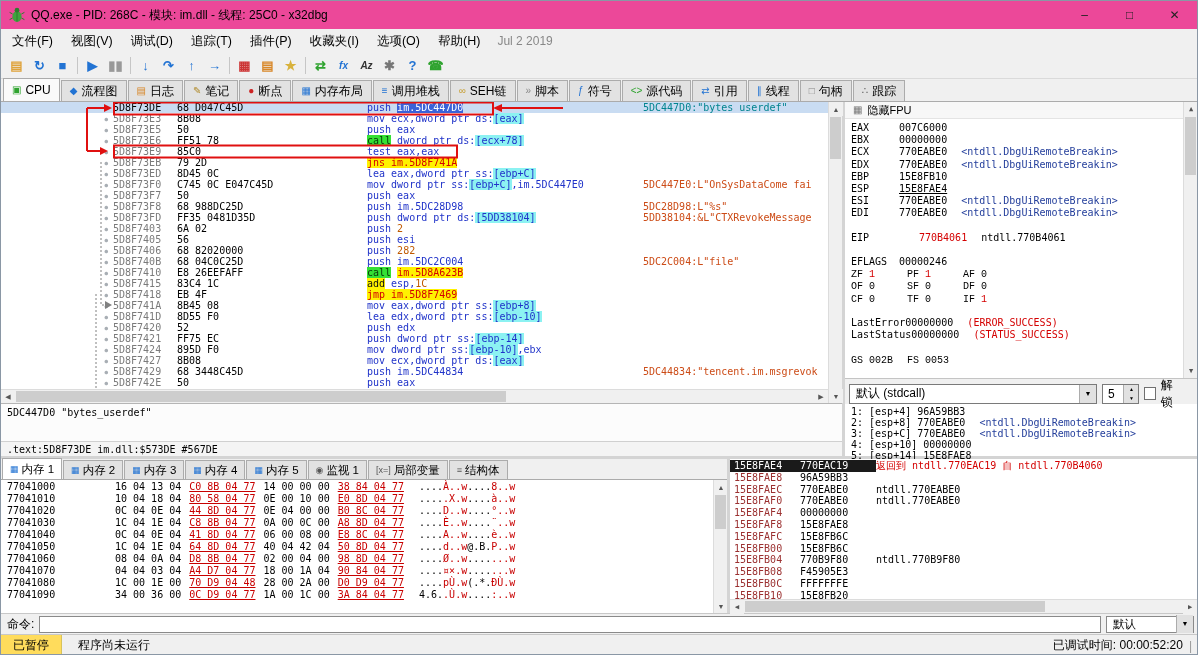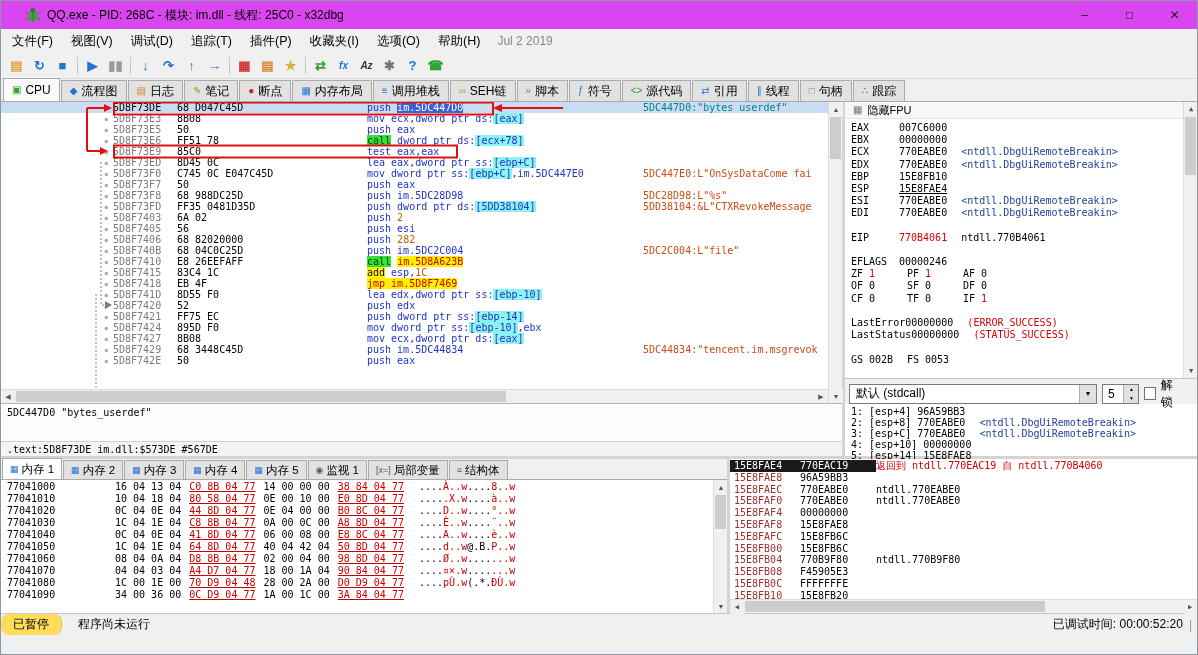--- a/index.html
+++ b/index.html
@@ -1,22 +1,22 @@
 <!DOCTYPE html>
 <html><head>
 <meta charset="utf-8">
 <style>
   * { margin:0; padding:0; box-sizing:border-box; }
   body { background:#666; font-family:"Liberation Sans",sans-serif; }
   .win { width:1198px; height:655px; position:relative; background:#F0F0F0;
          border:1px solid #8A97A5; overflow:hidden; }
 
   
-  .titlebar { height:28px; background:#d946ef; display:flex; align-items:center;
-              padding-left:24px; font-size:12px; color:#000; }
+  .titlebar { height:28px; background:#ec4899; display:flex; align-items:center;
+              padding-left:8px; font-size:12px; color:#000; }
   .appicon { width:16px; height:16px; margin-right:6px; flex:0 0 auto; }
   .title-text { flex:1; white-space:nowrap; overflow:hidden; }
   .wbtn { width:45px; height:28px; display:flex; align-items:center; justify-content:center;
           font-size:12px; color:#222; }
 
   
   .menubar { height:24px; background:#F0F0F0; display:flex; align-items:center;
              font-size:12.5px; padding-left:2px; }
   .menu-item { padding:3px 9px; }
   .menu-date { color:#888; margin-left:8px; font-size:12px; }
@@ -85,27 +85,27 @@
 
   
   .regs-pane { flex:1; position:relative; background:#FFF;
                font-family:"DejaVu Sans Mono",monospace; font-size:10px; }
   .fpu-row { height:17px; display:flex; align-items:center; gap:5px; padding-left:8px;
              font-family:"Liberation Sans",sans-serif; font-size:11px; background:#F7F7F7;
              border-bottom:1px solid #E4E4E4; }
   .reg-rows { padding:3px 0 0 6px; }
   .rrow { height:12.2px; line-height:12.2px; white-space:pre; }
   .rname { display:inline-block; min-width:48px; }
-  .rval.red { color:#D40000; }
+  .rval.red { color:#D40000;margin-left:20px; }
   .rval.und { text-decoration:underline; }
   .rann { margin-left:14px; }
   .rann.navy { color:#233E9B; }
   .rann.red  { color:#D40000; }
   .rann.black{ color:#000; }
-  .flagpair { display:inline-block; min-width:56px; }
+  .flagpair { display:inline-block; min-width:56px;font-family:Liberation Mono, monospace; }
   .fval.red { color:#D40000; }
   .regs-vscroll { top:0; right:0; height:276px; }
   .conv-row { position:absolute; top:276px; left:0; right:0; height:26px; background:#F0F0F0;
               border-top:1px solid #C4C4C4; display:flex; align-items:center; gap:5px;
               padding:4px 16px 0 4px; font-family:"Liberation Sans",sans-serif; font-size:12px; }
   .combo { border:1px solid #7A7A7A; background:#FFF; height:20px; flex:0 0 248px;
            display:flex; align-items:center; padding-left:6px; }
   .combo-arrow { margin-left:auto; width:17px; height:18px; background:#E1E1E1;
                  border-left:1px solid #ACACAC; text-align:center; font-size:7px; line-height:18px; }
   .spin { width:44px; height:20px; border:1px solid #7A7A7A; background:#FFF; display:flex; }
@@ -158,21 +158,21 @@
             border-top:1px solid #C8C8C8; padding:0 3px; font-size:12px; }
   .cmd-label { padding-left:3px; white-space:nowrap; }
   .cmd-input { flex:1; height:17px; border:1px solid #8A8A8A; background:#FFF;
                font-size:11px; padding:0 4px; outline:none; }
   .cmd-combo { width:88px; height:17px; border:1px solid #8A8A8A; background:#FFF;
                display:flex; align-items:center; padding-left:6px; font-size:11.5px; }
 
   .statusbar { height:22px; display:flex; align-items:center; background:#F0F0F0;
                border-top:1px solid #C8C8C8; font-size:12px; }
   .status-badge { background:#FFDC5C; height:100%; display:flex; align-items:center;
-                  padding:0 12px; border-right:1px solid #D8C35A;border-radius:8px; }
+                  padding:0 12px; border-right:1px solid #D8C35A; }
   .status-msg { padding-left:16px; }
   .status-spacer { flex:1; }
   .status-time { padding-right:6px; white-space:nowrap; }
   .status-grip { color:#999; padding-right:5px; }
 </style>
 </head>
 <body>
 
 <div class="win">
 
@@ -332,32 +332,34 @@
 
   <div class="main">
 
     <div class="disasm-pane">
       <div class="disasm-rows" id="disasm-rows">
           <div class="drow sel"><span class="dgut">●</span><span class="daddr">5D8F73DE</span><span class="dbytes">68 D047C45D</span><span class="dinstr"><span class="tk-b">push </span><span class="tk-hl">im.5DC447D0</span></span><span class="dcmt cm-teal">5DC447D0:"bytes_userdef"</span></div>
           <div class="drow"><span class="dgut">●</span><span class="daddr">5D8F73E3</span><span class="dbytes">8B08</span><span class="dinstr"><span class="tk-b">mov ecx,dword ptr ds:</span><span class="tk-mem">[eax]</span></span><span class="dcmt "></span></div>
           <div class="drow"><span class="dgut">●</span><span class="daddr">5D8F73E5</span><span class="dbytes">50</span><span class="dinstr"><span class="tk-b">push eax</span></span><span class="dcmt "></span></div>
           <div class="drow"><span class="dgut">●</span><span class="daddr">5D8F73E6</span><span class="dbytes">FF51 78</span><span class="dinstr"><span class="tk-g">call</span><span class="tk-b"> dword ptr ds:</span><span class="tk-mem">[ecx+78]</span></span><span class="dcmt "></span></div>
           <div class="drow"><span class="dgut">●</span><span class="daddr">5D8F73E9</span><span class="dbytes">85C0</span><span class="dinstr"><span class="tk-b">test eax,eax</span></span><span class="dcmt "></span></div>
+          <div class="drow"><span class="dgut">●</span><span class="daddr">5D8F73EB</span><span class="dbytes">79 2D</span><span class="dinstr"><span class="tk-y">jns </span><span class="tk-y">im.5D8F741A</span></span><span class="dcmt "></span></div>
           <div class="drow"><span class="dgut">●</span><span class="daddr">5D8F73ED</span><span class="dbytes">8D45 0C</span><span class="dinstr"><span class="tk-b">lea eax,dword ptr ss:</span><span class="tk-mem">[ebp+C]</span></span><span class="dcmt "></span></div>
           <div class="drow"><span class="dgut">●</span><span class="daddr">5D8F73F0</span><span class="dbytes">C745 0C E047C45D</span><span class="dinstr"><span class="tk-b">mov dword ptr ss:</span><span class="tk-mem">[ebp+C]</span><span class="tk-b">,im.5DC447E0</span></span><span class="dcmt cm-or">5DC447E0:L"OnSysDataCome fai</span></div>
           <div class="drow"><span class="dgut">●</span><span class="daddr">5D8F73F7</span><span class="dbytes">50</span><span class="dinstr"><span class="tk-b">push eax</span></span><span class="dcmt "></span></div>
           <div class="drow"><span class="dgut">●</span><span class="daddr">5D8F73F8</span><span class="dbytes">68 988DC25D</span><span class="dinstr"><span class="tk-b">push im.5DC28D98</span></span><span class="dcmt cm-or">5DC28D98:L"%s"</span></div>
           <div class="drow"><span class="dgut">●</span><span class="daddr">5D8F73FD</span><span class="dbytes">FF35 0481D35D</span><span class="dinstr"><span class="tk-b">push dword ptr ds:</span><span class="tk-mem">[5DD38104]</span></span><span class="dcmt cm-or">5DD38104:&amp;L"CTXRevokeMessage</span></div>
           <div class="drow"><span class="dgut">●</span><span class="daddr">5D8F7403</span><span class="dbytes">6A 02</span><span class="dinstr"><span class="tk-b">push </span><span class="tk-n">2</span></span><span class="dcmt "></span></div>
           <div class="drow"><span class="dgut">●</span><span class="daddr">5D8F7405</span><span class="dbytes">56</span><span class="dinstr"><span class="tk-b">push esi</span></span><span class="dcmt "></span></div>
           <div class="drow"><span class="dgut">●</span><span class="daddr">5D8F7406</span><span class="dbytes">68 82020000</span><span class="dinstr"><span class="tk-b">push </span><span class="tk-n">282</span></span><span class="dcmt "></span></div>
           <div class="drow"><span class="dgut">●</span><span class="daddr">5D8F740B</span><span class="dbytes">68 04C0C25D</span><span class="dinstr"><span class="tk-b">push im.5DC2C004</span></span><span class="dcmt cm-or">5DC2C004:L"file"</span></div>
           <div class="drow"><span class="dgut">●</span><span class="daddr">5D8F7410</span><span class="dbytes">E8 26EEFAFF</span><span class="dinstr"><span class="tk-g">call</span><span class="tk-b"> </span><span class="tk-y">im.5D8A623B</span></span><span class="dcmt "></span></div>
           <div class="drow"><span class="dgut">●</span><span class="daddr">5D8F7415</span><span class="dbytes">83C4 1C</span><span class="dinstr"><span class="tk-ay">add</span><span class="tk-b"> esp,</span><span class="tk-n">1C</span></span><span class="dcmt "></span></div>
           <div class="drow"><span class="dgut">●</span><span class="daddr">5D8F7418</span><span class="dbytes">EB 4F</span><span class="dinstr"><span class="tk-y">jmp </span><span class="tk-y">im.5D8F7469</span></span><span class="dcmt "></span></div>
+          <div class="drow"><span class="dgut">●</span><span class="daddr">5D8F741A</span><span class="dbytes">8B45 08</span><span class="dinstr"><span class="tk-b">mov eax,dword ptr ss:</span><span class="tk-mem">[ebp+8]</span></span><span class="dcmt "></span></div>
           <div class="drow"><span class="dgut">●</span><span class="daddr">5D8F741D</span><span class="dbytes">8D55 F0</span><span class="dinstr"><span class="tk-b">lea edx,dword ptr ss:</span><span class="tk-mem">[ebp-10]</span></span><span class="dcmt "></span></div>
           <div class="drow"><span class="dgut">●</span><span class="daddr">5D8F7420</span><span class="dbytes">52</span><span class="dinstr"><span class="tk-b">push edx</span></span><span class="dcmt "></span></div>
           <div class="drow"><span class="dgut">●</span><span class="daddr">5D8F7421</span><span class="dbytes">FF75 EC</span><span class="dinstr"><span class="tk-b">push dword ptr ss:</span><span class="tk-mem">[ebp-14]</span></span><span class="dcmt "></span></div>
           <div class="drow"><span class="dgut">●</span><span class="daddr">5D8F7424</span><span class="dbytes">895D F0</span><span class="dinstr"><span class="tk-b">mov dword ptr ss:</span><span class="tk-mem">[ebp-10]</span><span class="tk-b">,ebx</span></span><span class="dcmt "></span></div>
           <div class="drow"><span class="dgut">●</span><span class="daddr">5D8F7427</span><span class="dbytes">8B08</span><span class="dinstr"><span class="tk-b">mov ecx,dword ptr ds:</span><span class="tk-mem">[eax]</span></span><span class="dcmt "></span></div>
           <div class="drow"><span class="dgut">●</span><span class="daddr">5D8F7429</span><span class="dbytes">68 3448C45D</span><span class="dinstr"><span class="tk-b">push im.5DC44834</span></span><span class="dcmt cm-or">5DC44834:"tencent.im.msgrevok</span></div>
           <div class="drow"><span class="dgut">●</span><span class="daddr">5D8F742E</span><span class="dbytes">50</span><span class="dinstr"><span class="tk-b">push eax</span></span><span class="dcmt "></span></div>
         </div>
 
       <svg class="anno-svg" width="844" height="287">
@@ -491,21 +493,21 @@
       <div class="dump-rows" id="dump-rows">
           <div class="mrow"><span class="maddr">77041000</span><span class="mhex"><span class="hgrp">16 04 13 04</span><span class="hgrp redb">C0 8B 04 77</span><span class="hgrp">14 00 00 00</span><span class="hgrp redb">38 84 04 77</span></span><span class="masc"><span>....</span><span class="redb">À..w</span><span>....</span><span class="redb">8..w</span></span></div>
           <div class="mrow"><span class="maddr">77041010</span><span class="mhex"><span class="hgrp">10 04 18 04</span><span class="hgrp redb">80 58 04 77</span><span class="hgrp">0E 00 10 00</span><span class="hgrp redb">E0 8D 04 77</span></span><span class="masc"><span>....</span><span class="redb">.X.w</span><span>....</span><span class="redb">à..w</span></span></div>
           <div class="mrow"><span class="maddr">77041020</span><span class="mhex"><span class="hgrp">0C 04 0E 04</span><span class="hgrp redb">44 8D 04 77</span><span class="hgrp">0E 04 00 00</span><span class="hgrp redb">B0 8C 04 77</span></span><span class="masc"><span>....</span><span class="redb">D..w</span><span>....</span><span class="redb">°..w</span></span></div>
           <div class="mrow"><span class="maddr">77041030</span><span class="mhex"><span class="hgrp">1C 04 1E 04</span><span class="hgrp redb">C8 8B 04 77</span><span class="hgrp">0A 00 0C 00</span><span class="hgrp redb">A8 8D 04 77</span></span><span class="masc"><span>....</span><span class="redb">È..w</span><span>....</span><span class="redb">¨..w</span></span></div>
           <div class="mrow"><span class="maddr">77041040</span><span class="mhex"><span class="hgrp">0C 04 0E 04</span><span class="hgrp redb">41 8D 04 77</span><span class="hgrp">06 00 08 00</span><span class="hgrp redb">E8 8C 04 77</span></span><span class="masc"><span>....</span><span class="redb">A..w</span><span>....</span><span class="redb">è..w</span></span></div>
           <div class="mrow"><span class="maddr">77041050</span><span class="mhex"><span class="hgrp">1C 04 1E 04</span><span class="hgrp redb">64 8D 04 77</span><span class="hgrp">40 04 42 04</span><span class="hgrp redb">50 8D 04 77</span></span><span class="masc"><span>....</span><span class="redb">d..w</span><span>@.B.</span><span class="redb">P..w</span></span></div>
           <div class="mrow"><span class="maddr">77041060</span><span class="mhex"><span class="hgrp">08 04 0A 04</span><span class="hgrp redb">D8 8B 04 77</span><span class="hgrp">02 00 04 00</span><span class="hgrp redb">98 8D 04 77</span></span><span class="masc"><span>....</span><span class="redb">Ø..w</span><span>....</span><span class="redb">...w</span></span></div>
           <div class="mrow"><span class="maddr">77041070</span><span class="mhex"><span class="hgrp">04 04 03 04</span><span class="hgrp redb">A4 D7 04 77</span><span class="hgrp">18 00 1A 04</span><span class="hgrp redb">90 84 04 77</span></span><span class="masc"><span>....</span><span class="redb">¤×.w</span><span>....</span><span class="redb">...w</span></span></div>
           <div class="mrow"><span class="maddr">77041080</span><span class="mhex"><span class="hgrp">1C 00 1E 00</span><span class="hgrp redb">70 D9 04 48</span><span class="hgrp">28 00 2A 00</span><span class="hgrp redb">D0 D9 04 77</span></span><span class="masc"><span>....</span><span class="redb">pÙ.w</span><span>(.*.</span><span class="redb">ÐÙ.w</span></span></div>
-          <div class="mrow"><span class="maddr">77041090</span><span class="mhex"><span class="hgrp">34 00 36 00</span><span class="hgrp redb">0C D9 04 77</span><span class="hgrp">1A 00 1C 00</span><span class="hgrp redb">3A 84 04 77</span></span></div>
+          <div class="mrow"><span class="maddr">77041090</span><span class="mhex"><span class="hgrp">34 00 36 00</span><span class="hgrp redb">0C D9 04 77</span><span class="hgrp">1A 00 1C 00</span><span class="hgrp redb">3A 84 04 77</span></span><span class="masc"><span>4.6.</span><span class="redb">.Ù.w</span><span>....</span><span class="redb">:..w</span></span></div>
         </div>
       <div class="sb-v dump-vscroll">
         <div class="sb-btn" style="top:0;">▲</div>
         <div class="sb-thumb" style="top:15px; left:1px; right:1px; height:34px;"></div>
         <div class="sb-btn" style="bottom:0;">▼</div>
       </div>
     </div>
 
     <div class="br">
       <div class="stack-rows" id="stack-rows">
@@ -523,20 +525,28 @@
           <div class="srow"><span class="saddr">15E8FB10</span><span class="sval">15E8FB20</span><span class="sann "></span></div>
         </div>
       <div class="stack-hscroll">
         <div class="sb-btn" style="left:0; top:0;">◀</div>
         <div class="sb-thumb" style="left:15px; top:1px; bottom:1px; width:300px;"></div>
         <div class="sb-btn" style="right:0; top:0;">▶</div>
       </div>
     </div>
   </div>
 
+  <div class="cmdbar">
+    <span class="cmd-label">命令:</span>
+    <input class="cmd-input" value="" style="">
+    <div class="cmd-combo">
+      <span>默认</span>
+      <span class="combo-arrow">▼</span>
+    </div>
+  </div>
 
   <div class="statusbar">
     <span class="status-badge">已暂停</span>
     <span class="status-msg">程序尚未运行</span>
     <span class="status-spacer"></span>
     <span class="status-time">已调试时间: 00:00:52:20</span>
     <span class="status-grip">|</span>
   </div>
 </div>
 

